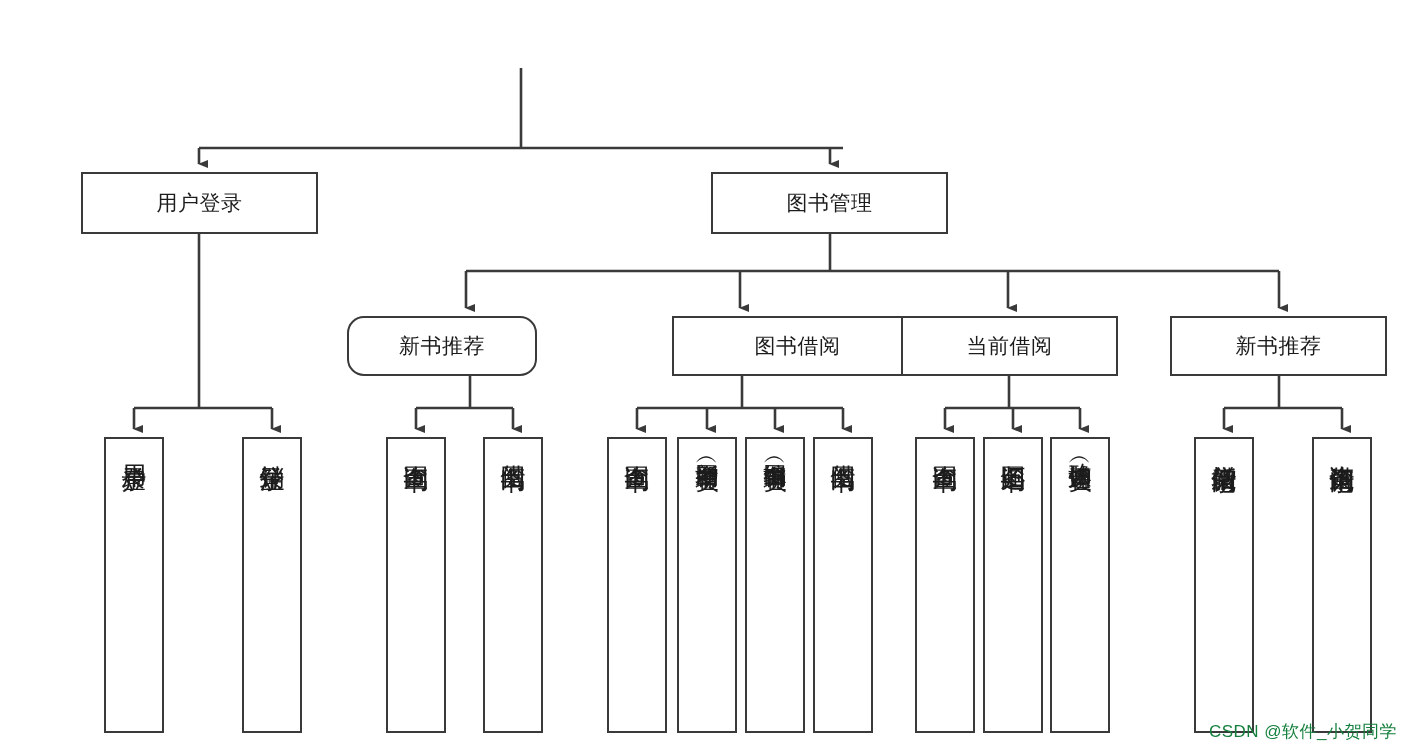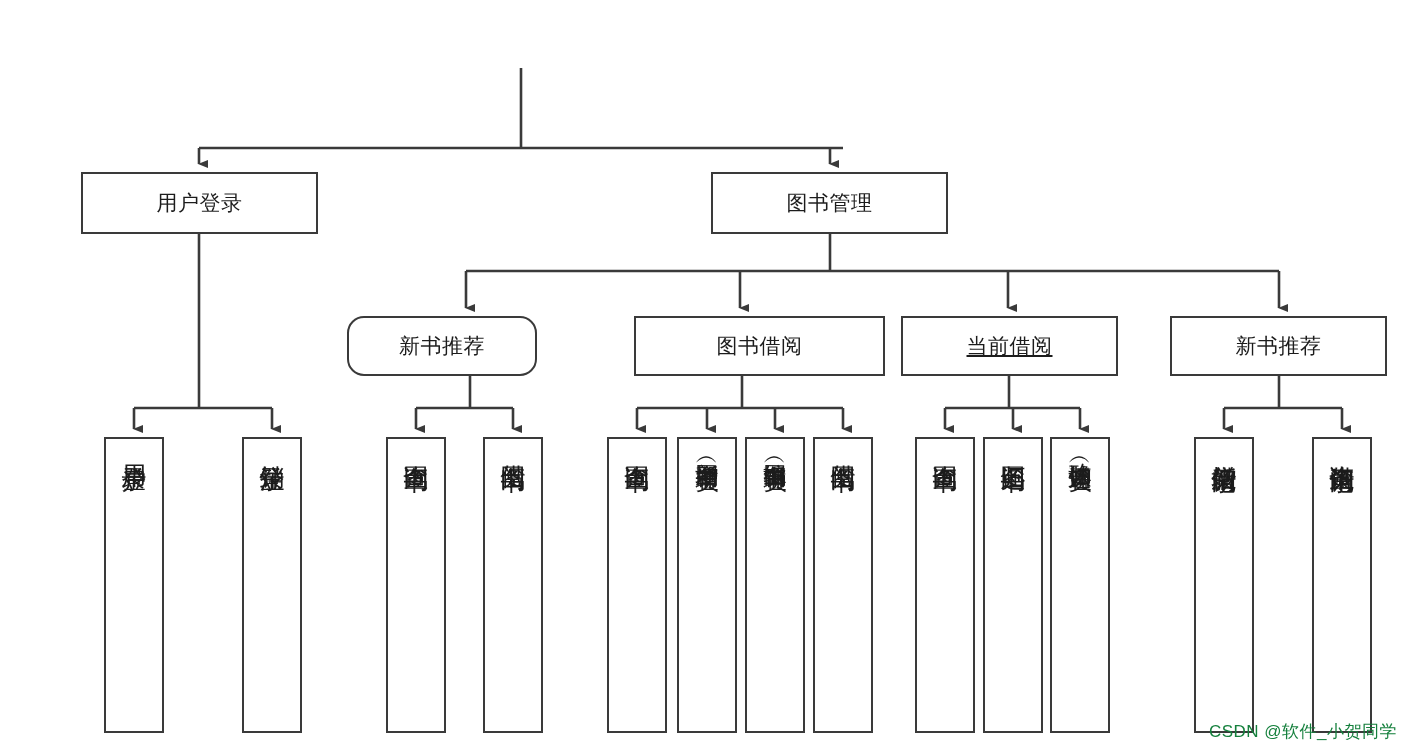--- a/index.html
+++ b/index.html
@@ -141,24 +141,24 @@
   <div class="node horiz" style="left:81px; top:172px; width:237px; height:62px;">
     <span class="label">用户登录</span>
   </div>
   <div class="node horiz" style="left:711px; top:172px; width:237px; height:62px;">
     <span class="label">图书管理</span>
   </div>
 
   <div class="node horiz" style="left:347px; top:316px; width:190px; height:60px;border-radius:17px;">
     <span class="label">新书推荐</span>
   </div>
-  <div class="node horiz" style="left:634px; top:316px; width:251px; height:60px;">
+  <div class="node horiz" style="left:672px; top:316px; width:251px; height:60px;">
     <span class="label">图书借阅</span>
   </div>
-  <div class="node horiz" style="left:901px; top:316px; width:217px; height:60px;text-decoration:underline;">
+  <div class="node horiz" style="left:901px; top:316px; width:217px; height:60px;">
     <span class="label">当前借阅</span>
   </div>
   <div class="node horiz" style="left:1170px; top:316px; width:217px; height:60px;">
     <span class="label">新书推荐</span>
   </div>
 
   <div class="node vert" style="left:104px; top:437px; width:60px; height:296px;">
     <span class="label">用户登录</span>
   </div>
   <div class="node vert" style="left:242px; top:437px; width:60px; height:296px;">

